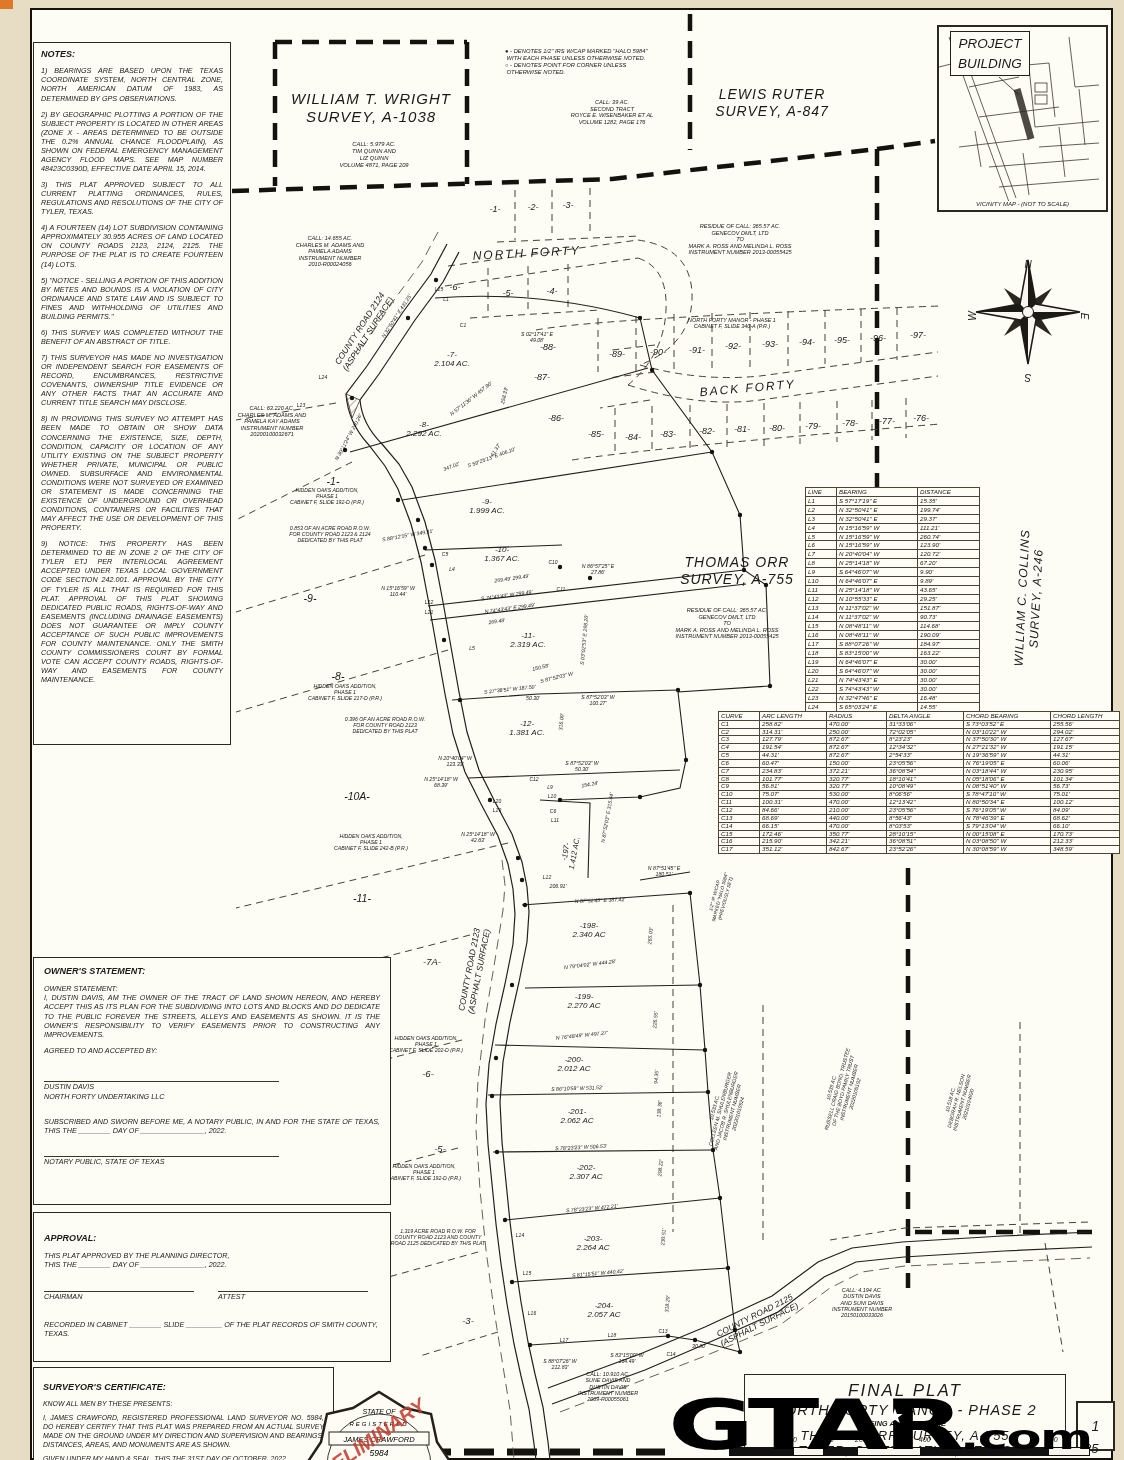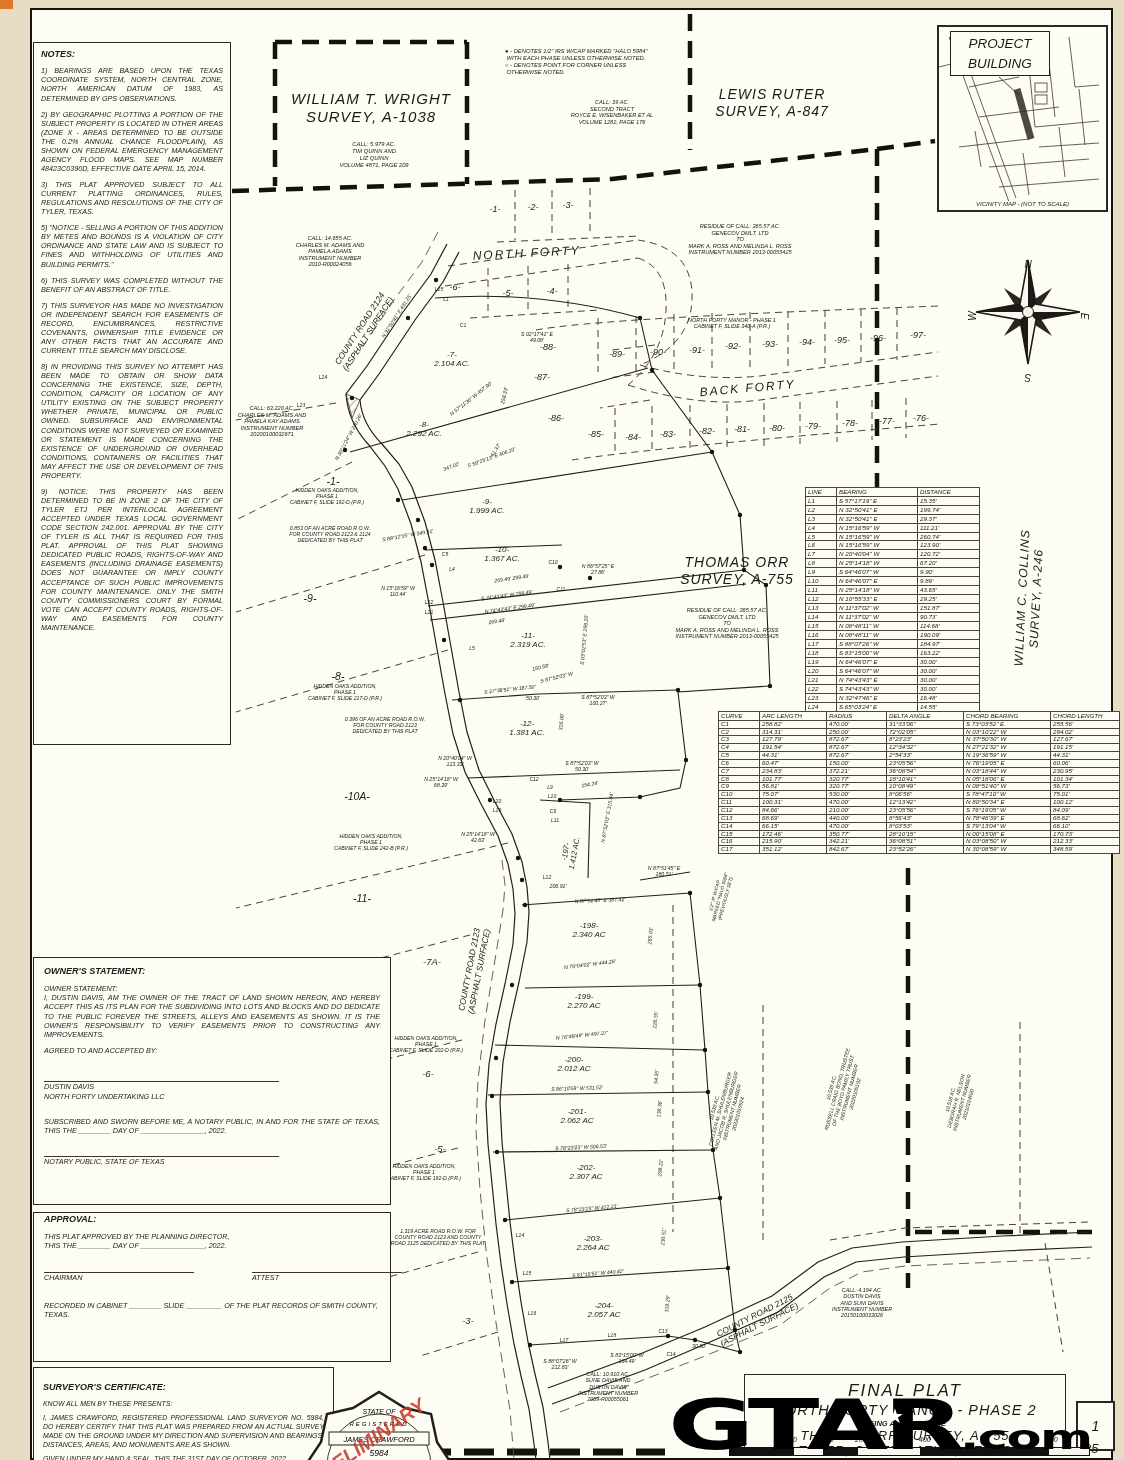--- a/index.html
+++ b/index.html
@@ -30,37 +30,37 @@
   .tbl th,.tbl td{border:1px solid #4a4537;font-weight:normal;padding:0 2px;
     font-size:6.2px;line-height:7.7px;text-align:left;white-space:nowrap;overflow:hidden;}
   #line-table{left:805px;top:487px;width:161px;}
   #line-table td{line-height:7.95px;}
   #curve-table{left:718px;top:711px;width:373px;}
   #curve-table td{line-height:6.85px;}
   .owner{left:33px;top:957px;width:358px;height:248px;padding:8px 10px;font-size:7.2px;line-height:1.3;}
   .owner p{margin:0 0 6px 0;text-align:justify;}
   .sig-line{border-top:1px solid #3a362c;width:235px;margin-top:26px;}
   .sig-line.short{width:150px;}
-  .approval{left:33px;top:1212px;width:358px;height:150px;padding:1px 10px;font-size:7.2px;line-height:1.3;}
+  .approval{left:33px;top:1212px;width:358px;height:150px;padding:20px 10px;font-size:7.2px;line-height:1.3;}
   .approval p{margin:0 0 4px 0;}
-  .sig-row{display:flex;gap:58px;margin-top:22px;}
+  .sig-row{display:flex;gap:24px;margin-top:22px;}
   .surveyor{left:33px;top:1367px;width:301px;height:93px;padding:14px 9px;font-size:6.9px;line-height:1.3;border-bottom:none;}
   .surveyor p{margin:0 0 5px 0;text-align:justify;}
   .titleblock{left:744px;top:1374px;width:322px;height:79px;padding:4px 4px;text-align:center;border-width:1.5px;}
   .titleblock .l1{font-size:17px;letter-spacing:2px;margin-top:2px;}
   .titleblock .l2{font-size:14.5px;letter-spacing:1px;margin-top:1px;}
   .titleblock .l3{font-size:7.5px;font-weight:bold;margin-top:1px;}
   .titleblock .l4{font-size:13px;letter-spacing:1px;}
   .titleblock .l5{font-size:13px;letter-spacing:1px;}
   .pagebox{left:1076px;top:1401px;width:39px;height:50px;border-width:2px;
     display:flex;align-items:center;justify-content:center;font-size:14px;}
   .pagesub{position:absolute;left:1084px;top:1441px;font-size:13px;font-style:italic;z-index:5;}
   .vicinity{left:937px;top:25px;width:171px;height:187px;border-width:2.5px;padding:0;}
   .vicinity svg{position:absolute;left:0;top:0;}
-  .projloc{position:absolute;left:11px;top:4px;width:100px;height:45px;background:#fdfcf5;
+  .projloc{position:absolute;left:11px;top:4px;width:80px;height:45px;background:#fdfcf5;
     border:1.5px solid #23201a;text-align:center;font-size:13.5px;line-height:1.45;font-style:italic;z-index:2;padding-top:2px;box-sizing:border-box;}
   .viccap{position:absolute;left:0;bottom:3px;width:100%;text-align:center;font-size:6px;
     background:#fdfcf5;font-style:italic;z-index:2;}
   .scalebar{position:absolute;left:0;top:0;width:1124px;height:1460px;z-index:6;pointer-events:none;}
   .scalebar span{position:absolute;font-size:7px;font-style:italic;}
   .sb-seg{position:absolute;height:9px;top:1447px;border:1px solid #111;box-sizing:border-box;}
   .sb-b{background:#111;}
   .sb-w{background:#f7f5ec;}
   .sealwrap{position:absolute;left:295px;top:1386px;width:168px;height:74px;overflow:hidden;z-index:6;}
   .watermark{position:absolute;left:668px;top:1394px;z-index:9;color:#000;
@@ -411,20 +411,21 @@
     <text x="1028" y="374" font-size="10" text-anchor="middle" transform="rotate(180 1028 374)"><tspan x="1028" dy="0">S</tspan></text>
     <text x="976" y="316" font-size="10" text-anchor="middle" transform="rotate(-90 976 316)"><tspan x="976" dy="0">W</tspan></text>
   </svg>
 
 <div class="panel notes">
   <h3>NOTES:</h3>
   <div id="notes-list">
       <p>1) BEARINGS ARE BASED UPON THE TEXAS COORDINATE SYSTEM, NORTH CENTRAL ZONE, NORTH AMERICAN DATUM OF 1983, AS DETERMINED BY GPS OBSERVATIONS.</p>
       <p>2) BY GEOGRAPHIC PLOTTING A PORTION OF THE SUBJECT PROPERTY IS LOCATED IN OTHER AREAS (ZONE X - AREAS DETERMINED TO BE OUTSIDE THE 0.2% ANNUAL CHANCE FLOODPLAIN), AS SHOWN ON FEDERAL EMERGENCY MANAGEMENT AGENCY FLOOD MAPS. SEE MAP NUMBER 48423C0390D, EFFECTIVE DATE APRIL 15, 2014.</p>
       <p>3) THIS PLAT APPROVED SUBJECT TO ALL CURRENT PLATTING ORDINANCES, RULES, REGULATIONS AND RESOLUTIONS OF THE CITY OF TYLER, TEXAS.</p>
+      <p>4) A FOURTEEN (14) LOT SUBDIVISION CONTAINING APPROXIMATELY 30.955 ACRES OF LAND LOCATED ON COUNTY ROADS 2123, 2124, 2125. THE PURPOSE OF THE PLAT IS TO CREATE FOURTEEN (14) LOTS.</p>
       <p>5) "NOTICE - SELLING A PORTION OF THIS ADDITION BY METES AND BOUNDS IS A VIOLATION OF CITY ORDINANCE AND STATE LAW AND IS SUBJECT TO FINES AND WITHHOLDING OF UTILITIES AND BUILDING PERMITS."</p>
       <p>6) THIS SURVEY WAS COMPLETED WITHOUT THE BENEFIT OF AN ABSTRACT OF TITLE.</p>
       <p>7) THIS SURVEYOR HAS MADE NO INVESTIGATION OR INDEPENDENT SEARCH FOR EASEMENTS OF RECORD, ENCUMBRANCES, RESTRICTIVE COVENANTS, OWNERSHIP TITLE EVIDENCE OR ANY OTHER FACTS THAT AN ACCURATE AND CURRENT TITLE SEARCH MAY DISCLOSE.</p>
       <p>8) IN PROVIDING THIS SURVEY NO ATTEMPT HAS BEEN MADE TO OBTAIN OR SHOW DATA CONCERNING THE EXISTENCE, SIZE, DEPTH, CONDITION, CAPACITY OR LOCATION OF ANY UTILITY EXISTING ON THE SUBJECT PROPERTY WHETHER PRIVATE, MUNICIPAL OR PUBLIC OWNED. SUBSURFACE AND ENVIRONMENTAL CONDITIONS WERE NOT SURVEYED OR EXAMINED OR STATEMENT IS MADE CONCERNING THE EXISTENCE OF UNDERGROUND OR OVERHEAD CONDITIONS, CONTAINERS OR FACILITIES THAT MAY AFFECT THE USE OR DEVELOPMENT OF THIS PROPERTY.</p>
       <p>9) NOTICE: THIS PROPERTY HAS BEEN DETERMINED TO BE IN ZONE 2 OF THE CITY OF TYLER ETJ PER INTERLOCAL AGREEMENT ACCEPTED UNDER TEXAS LOCAL GOVERNMENT CODE SECTION 242.001. APPROVAL BY THE CITY OF TYLER IS ALL THAT IS REQUIRED FOR THIS PLAT. APPROVAL OF THIS PLAT SHOWING DEDICATED PUBLIC ROADS, RIGHTS-OF-WAY AND EASEMENTS (INCLUDING DRAINAGE EASEMENTS) DOES NOT GUARANTEE OR IMPLY COUNTY ACCEPTANCE OF SUCH PUBLIC IMPROVEMENTS FOR COUNTY MAINTENANCE. ONLY THE SMITH COUNTY COMMISSIONERS COURT BY FORMAL VOTE CAN ACCEPT COUNTY ROADS, RIGHTS-OF-WAY AND EASEMENTS FOR COUNTY MAINTENANCE.</p>
     </div>
 </div>
 
 <div class="panel vicinity">
   <svg width="166" height="182" viewBox="0 0 166 182">

